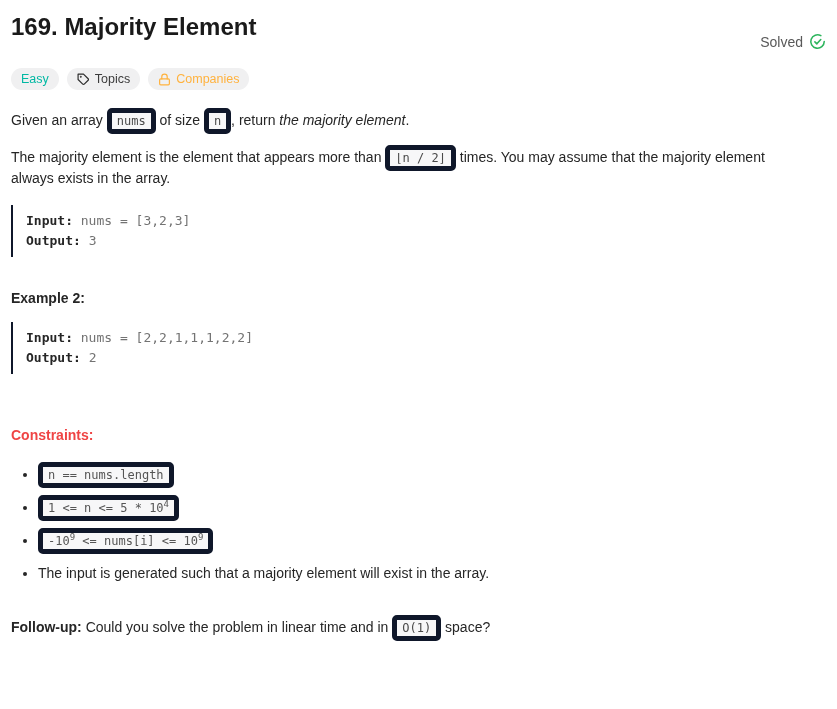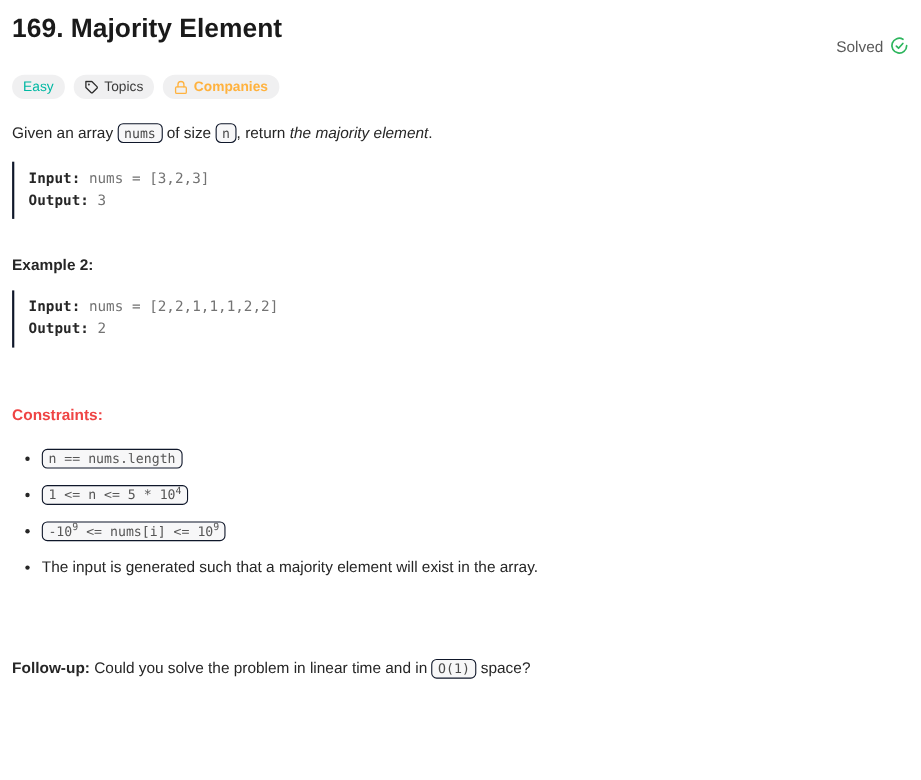--- a/index.html
+++ b/index.html
@@ -22,34 +22,34 @@
 
   
   .badges { display: flex; align-items: center; gap: 8px; margin-top: 18px; text-align: right; }
   .pill {
     display: inline-flex; align-items: center; gap: 5px;
     height: 22px; padding: 0 10px; border-radius: 11px;
     background: #f0f0f1; font-size: 12.5px; color: #3c3c3c;
     cursor: pointer; white-space: nowrap;
   }
   .pill.easy { color: #00b8a3; }
-  .pill.companies { color: #ffb23e; font-weight: bold; }
+  .pill.companies { color: #ffb23e; }
   .pill-icon { display: inline-flex; }
   .pill-icon svg { display: block; }
 
   
   p.body { font-size: 14px; line-height: 21.5px; margin: 0; max-width: 798px; color: #262626; }
   p.intro { margin-top: 20px; }
   p.def { margin-top: 15px; }
   em { font-style: italic; }
 
   code.inline {
     font-family: "DejaVu Sans Mono", monospace;
     font-size: 12px; line-height: 16px;
-    background: #f7f7f8; border: 1px solid #0f172a; border-radius: 5px;
+    background: #f7f7f8; border: 5px solid #0f172a; border-radius: 5px;
     padding: 1px 5px; color: #555555; white-space: nowrap;
   }
   p.body code.inline { color: #4a4a4a; }
 
   
   .example-head { margin: 0; font-size: 14px; line-height: 18px; }
   .example-head strong { font-weight: 700; color: #262626; }
   .example-head.ex1 { margin-top: 53px; }
   .example-head.ex2 { margin-top: 32px; }
   pre.example {
@@ -64,21 +64,21 @@
 
   
   .section-head { margin: 52px 0 0 0; font-size: 14px; line-height: 18px; }
   .section-head strong { font-weight: 700; color: #ef4444; }
   ul.constraints { margin: 20px 0 16px 0; padding-left: 27px; }
   ul.constraints li { margin-bottom: 13px; line-height: 20px; font-size: 14px; color: #262626; }
   ul.constraints li::marker { color: #262626; font-size: 13px; }
   code.inline sup { font-size: 9px; vertical-align: super; line-height: 0; }
 
   
-  p.followup { margin-top: 72px; }
+  p.followup { margin-top: 34px; }
   p.followup strong { font-weight: 700; color: #262626; }
 </style>
 </head>
 <body>
 
 <div class="container">
 
   <div class="header-row">
     <h1 class="title">169. Majority Element</h1>
     <div class="solved">
@@ -111,20 +111,21 @@
           <rect x="3" y="11" width="18" height="11" rx="2"></rect>
           <path d="M7 11V7a5 5 0 0 1 10 0v4"></path>
         </svg>
       </span>
       <span>Companies</span>
     </span>
   </div>
 
   <p class="body intro"><span>Given an array </span><code class="inline">nums</code><span> of size </span><code class="inline">n</code><span>, return </span><em>the majority element</em><span>.</span></p>
 
+  <p class="body def"><span>The majority element is the element that appears more than </span><code class="inline">⌊n / 2⌋</code><span> times. You may assume that the majority element always exists in the array.</span></p>
 
   <pre class="example"><strong>Input:</strong> <span>nums = [3,2,3]</span>
 <strong>Output:</strong> <span>3</span></pre>
 
   <p class="example-head ex2"><strong>Example 2:</strong></p>
   <pre class="example"><strong>Input:</strong> <span>nums = [2,2,1,1,1,2,2]</span>
 <strong>Output:</strong> <span>2</span></pre>
 
   <p class="section-head"><strong>Constraints:</strong></p>
   <ul class="constraints">

